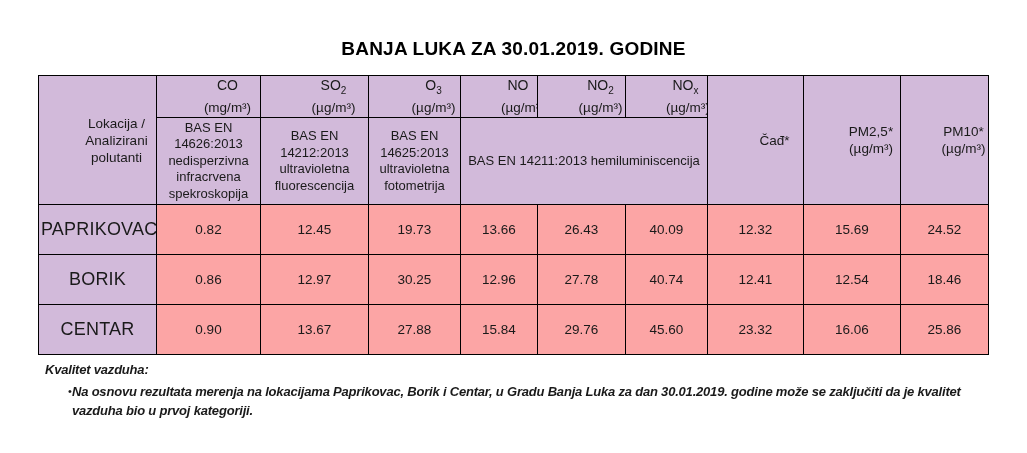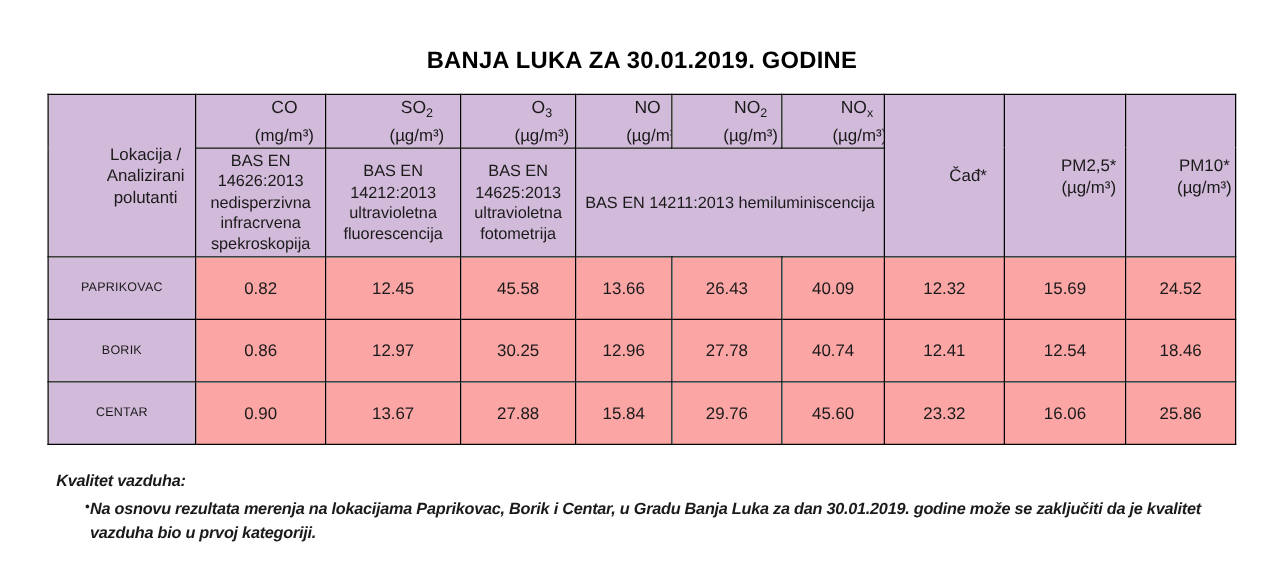--- a/index.html
+++ b/index.html
@@ -46,26 +46,26 @@
 
   .formula { font-size: 14px; line-height: 17px; }
   .formula sub { font-size: 10px; }
   .unit { font-size: 13.5px; line-height: 17px; }
   tr.hr2 th { font-size: 13px; line-height: 16.5px; padding: 2px 1px; }
 
   th.tall { font-size: 13.5px; line-height: 17px; }
 
   td.loc {
     background: var(--header-bg);
-    font-size: 10px;
+    font-size: 18px;
     letter-spacing: 0.2px;
   }
   td.val { font-size: 13.5px; background: #fca5a5; }
 
-  .footer { margin: 20px 0 0 45px; }
+  .footer { margin: 6px 0 0 45px; }
   .footer-heading {
     font-size: 13px;
     font-weight: bold;
     font-style: italic;
     line-height: 18px;
     letter-spacing: -0.2px;
   }
   .bullet-row {
     display: flex;
     margin-top: 3px;
@@ -153,21 +153,21 @@
         <th>BAS EN 14626:2013 nedisperzivna infracrvena spekroskopija</th>
         <th>BAS EN 14212:2013 ultravioletna fluorescencija</th>
         <th>BAS EN 14625:2013 ultravioletna fotometrija</th>
         <th colspan="3">BAS EN 14211:2013 hemiluminiscencija</th>
       </tr>
 
       <tr class="data-row">
         <td class="loc">PAPRIKOVAC</td>
         <td class="val">0.82</td>
         <td class="val">12.45</td>
-        <td class="val">45.58</td>
+        <td class="val">19.73</td>
         <td class="val">13.66</td>
         <td class="val">26.43</td>
         <td class="val">40.09</td>
         <td class="val">12.32</td>
         <td class="val">15.69</td>
         <td class="val">24.52</td>
       </tr>
       <tr class="data-row">
         <td class="loc">BORIK</td>
         <td class="val">0.86</td>

